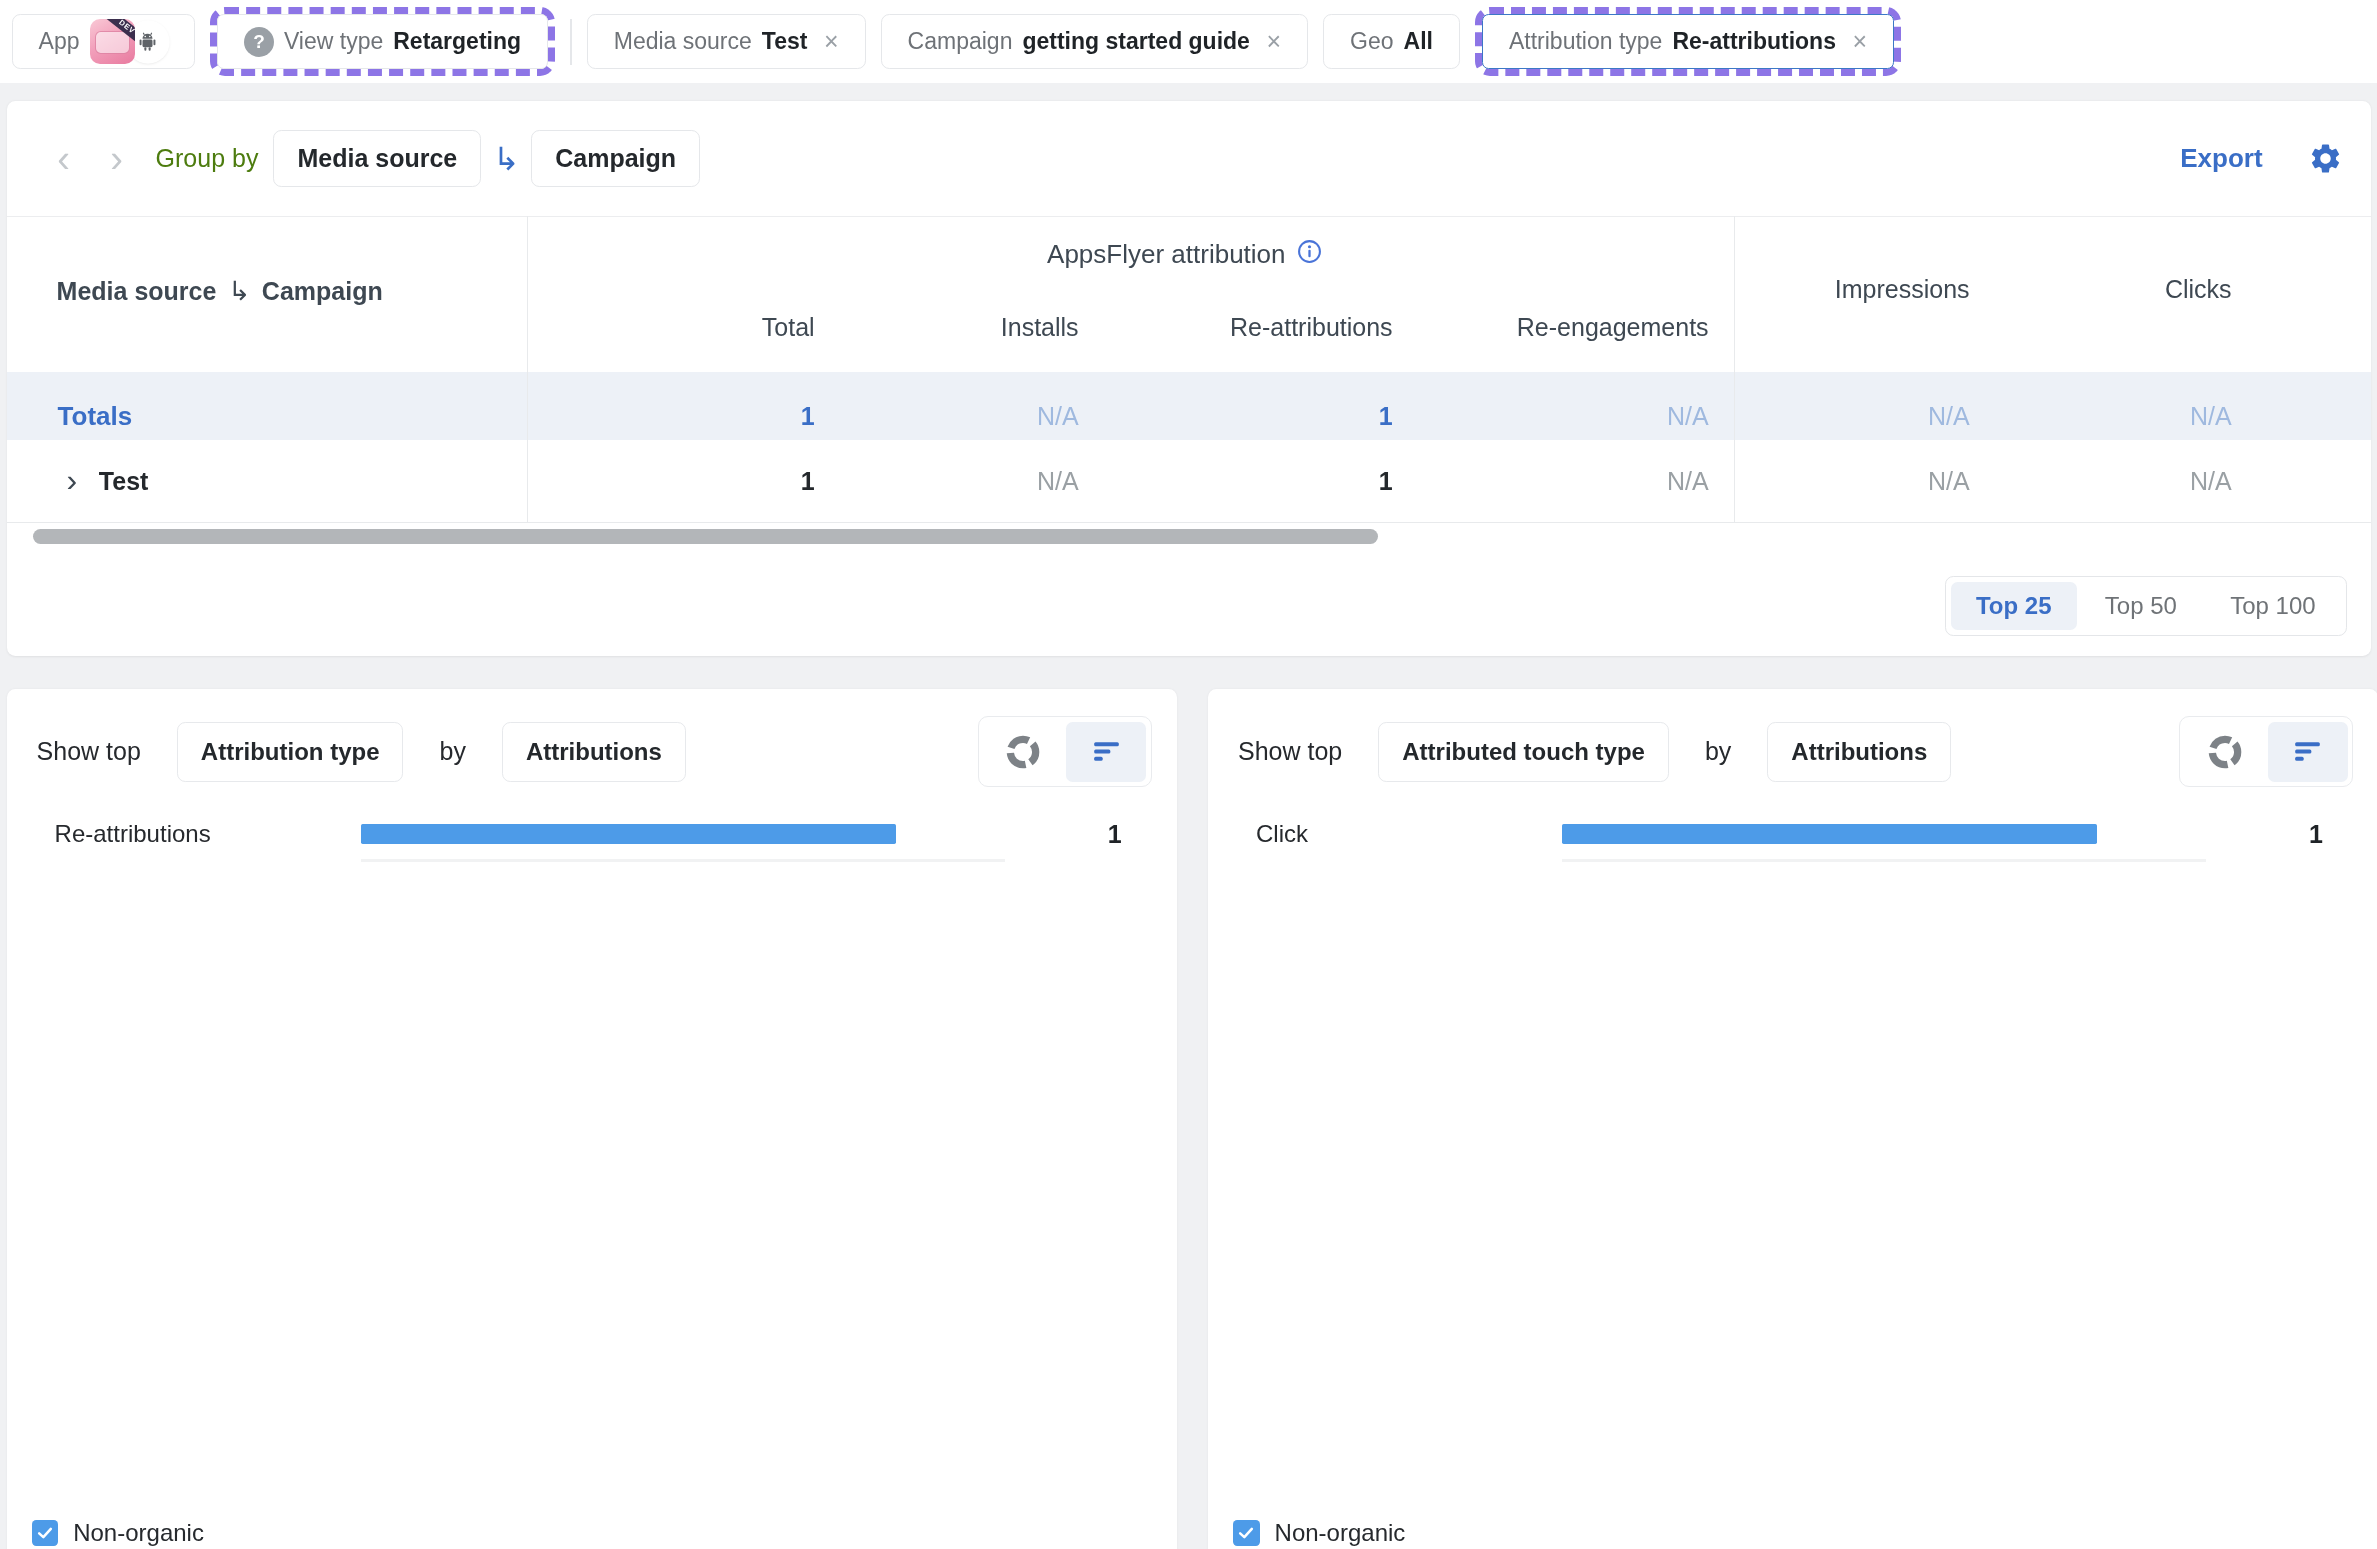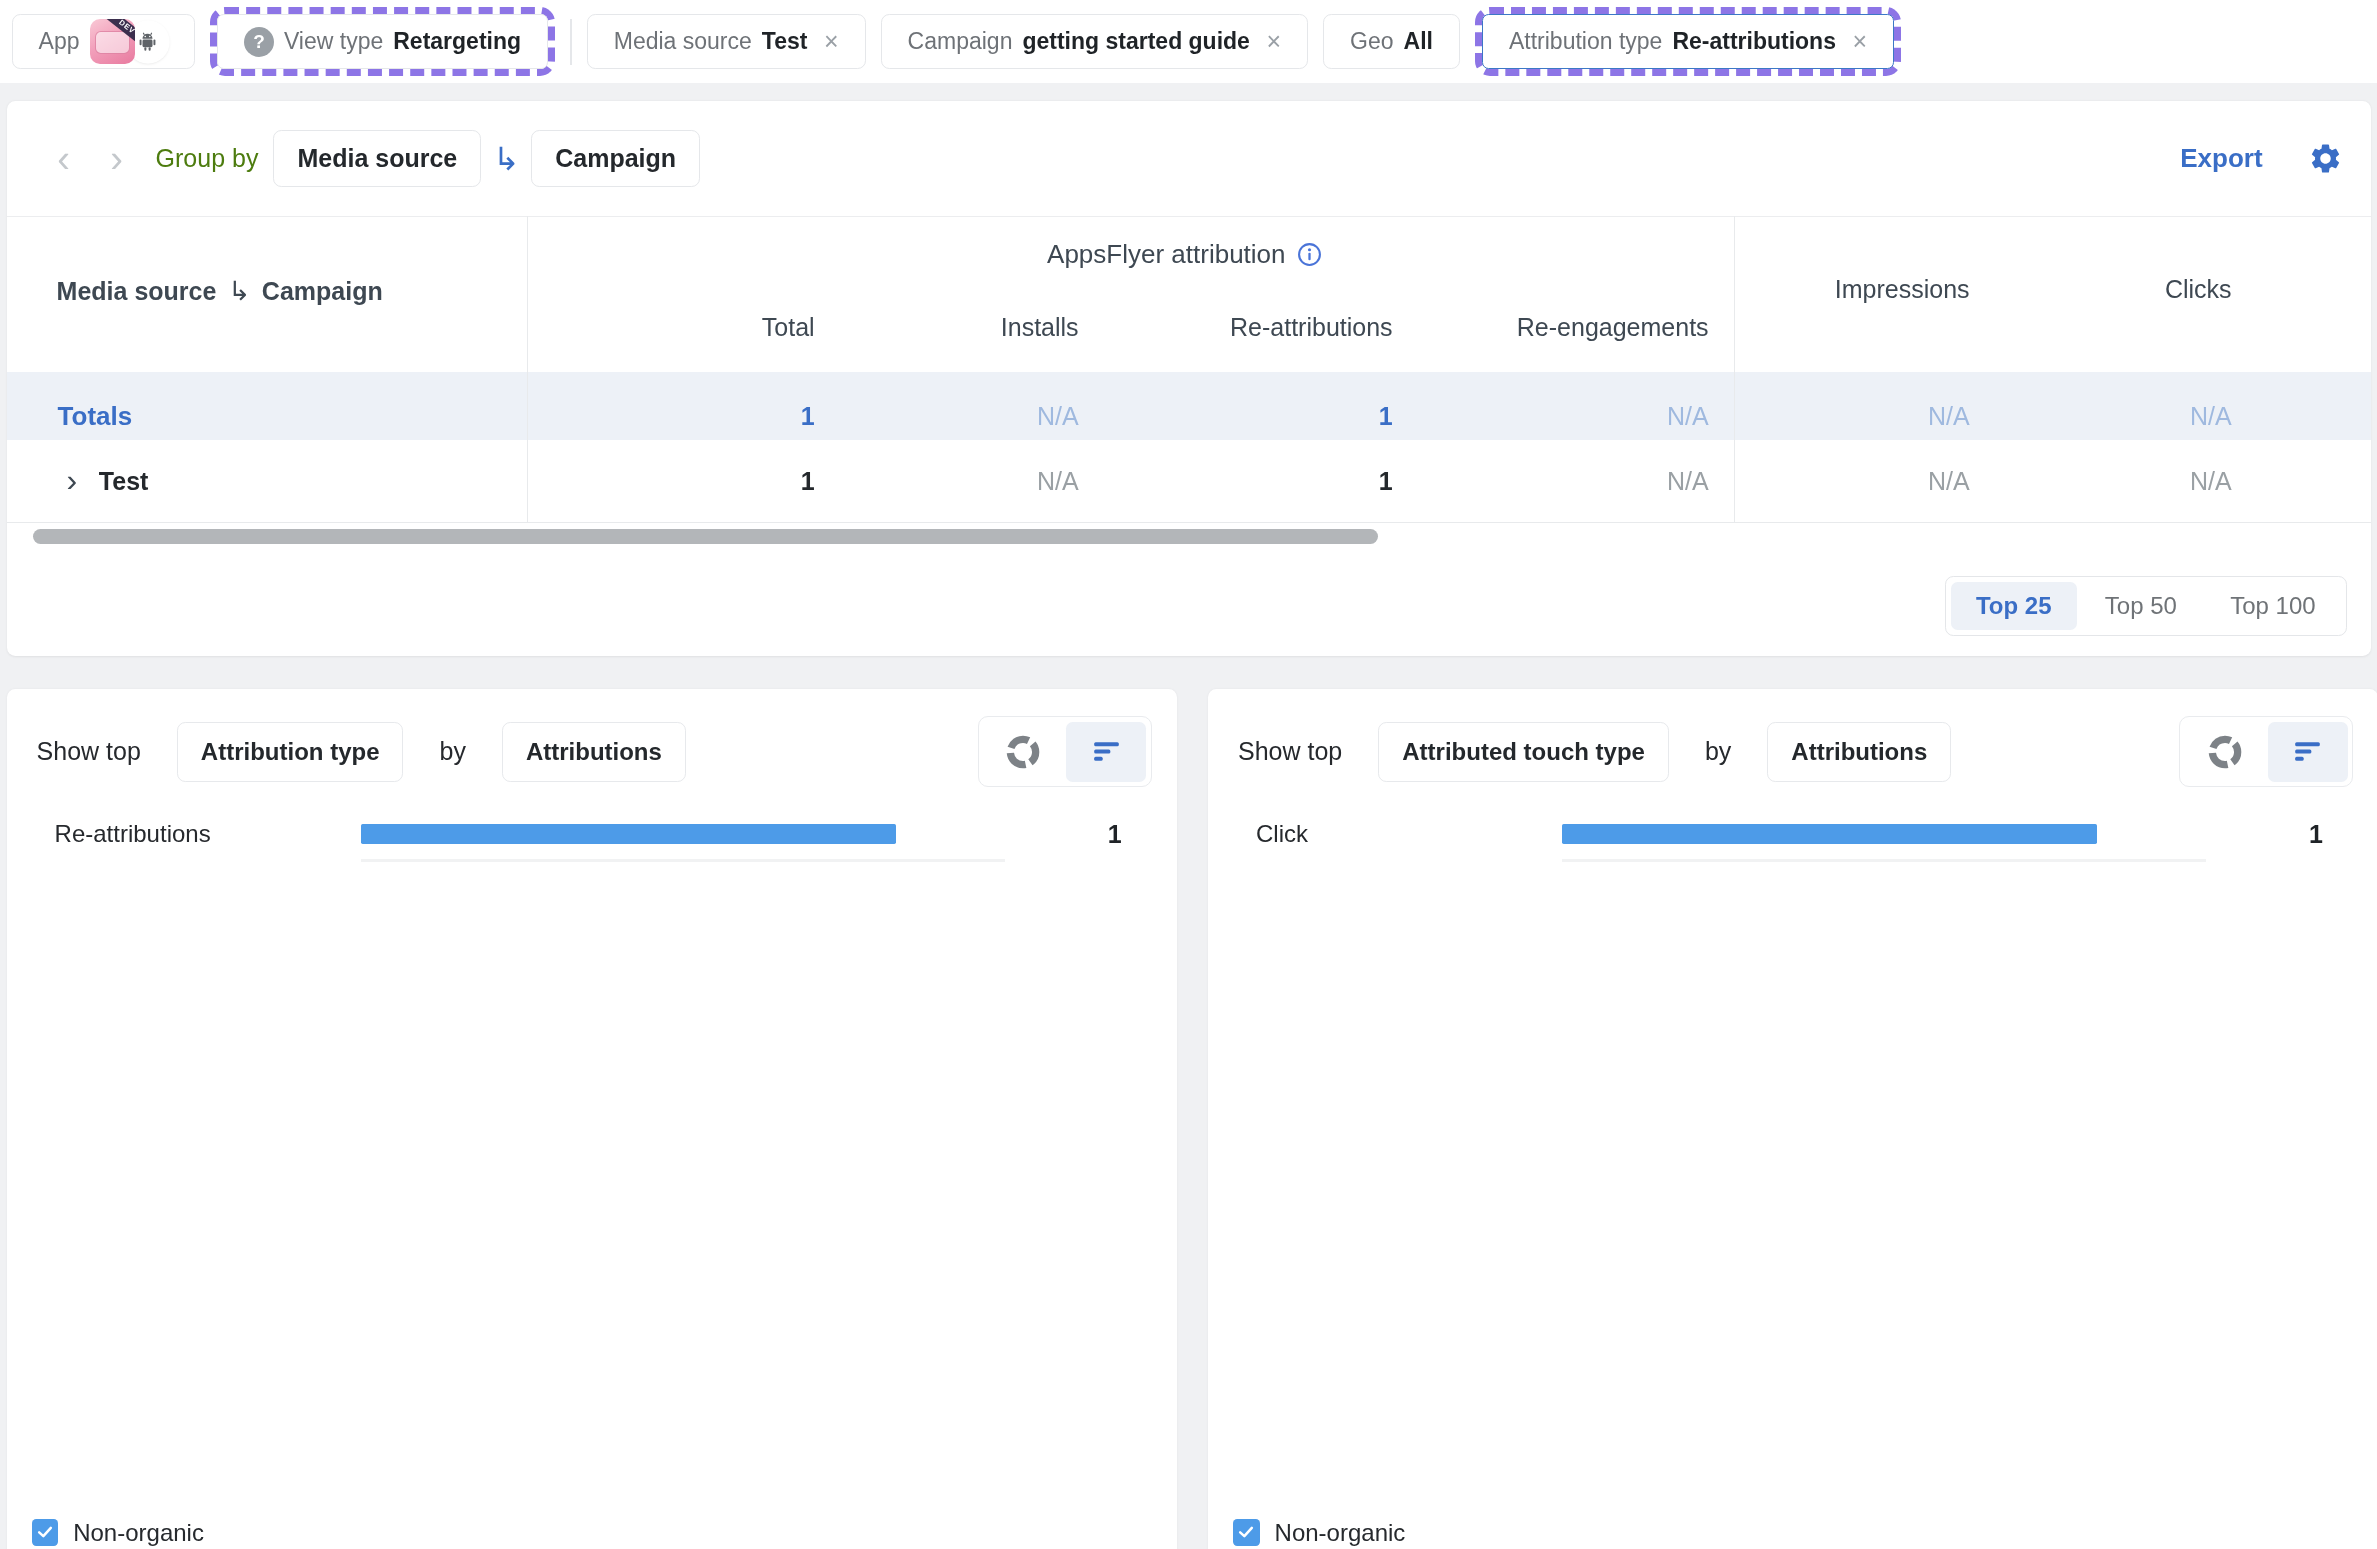--- a/index.html
+++ b/index.html
@@ -69,21 +69,21 @@
   .gearbtn{margin-left:45px;margin-right:28px;cursor:pointer;display:flex;align-items:center;}
   
   .thead{position:absolute;left:0;top:115px;width:100%;height:155px;border-top:0.8px solid #ecedef;box-sizing:border-box;}
   .firstcol-label{
     position:absolute;left:50px;top:58px;font-size:25px;font-weight:600;color:#3e4852;
     display:flex;align-items:center;gap:11.6px;
   }
   .firstcol-label .nest{font-size:26.6px;color:#3e4852;font-weight:400;}
   .grouphdr{
     position:absolute;left:520px;width:1316px;top:21.6px;text-align:center;font-size:26px;color:#3e4852;
-    display:flex;align-items:center;justify-content:center;gap:11.6px;
+    display:flex;justify-content:center;gap:11.6px;
   }
   .hcell{position:absolute;font-size:25px;color:#3e4852;text-align:right;}
   .hsub{top:96px;}
   .houter{top:58px;}
   .c0{left:520px;width:288px;}
   .c1{left:833px;width:239px;}
   .c2{left:1097px;width:289px;}
   .c3{left:1410px;width:292px;}
   .c4{left:1727px;width:236px;}
   .c5{left:1988px;width:237px;}
@@ -132,21 +132,21 @@
     margin-left:auto;height:71px;box-sizing:border-box;border:1.7px solid #e9ebee;border-radius:10px;
     display:flex;align-items:center;padding:4.2px;gap:3.3px;background:#fff;
   }
   .tbtn{width:80px;height:60px;display:flex;align-items:center;justify-content:center;border-radius:6.6px;cursor:pointer;}
   .tbtn.active{background:#edf1f7;}
   .brow{position:absolute;top:130px;left:0;right:0;height:50px;}
   .brow .blabel{position:absolute;left:48px;top:0;height:30px;line-height:30px;font-size:24px;color:#26292d;}
   .brow .bar{position:absolute;left:354px;top:5px;width:535px;height:20px;background:#4d9be8;border-radius:1.7px;}
   .brow .track{position:absolute;left:354px;top:40px;width:644px;height:2.5px;background:#f1f2f3;}
   .brow .bval{position:absolute;right:55px;top:0;height:30px;line-height:30px;font-size:25px;font-weight:600;color:#1f2327;}
-  .pcheck{position:absolute;top:830px;left:25px;display:flex;gap:15px;cursor:pointer;}
+  .pcheck{position:absolute;top:830px;left:25px;display:flex;align-items:center;gap:15px;cursor:pointer;}
   .cb{width:26.6px;height:26.6px;background:#4d9be8;border-radius:4.2px;display:flex;align-items:center;justify-content:center;}
   .pcheck .cblabel{font-size:24px;color:#26292d;}
 </style>
 </head>
 <body>
 
 <div class="filterbar">
 
   <div class="chip">
     <span>App</span>

